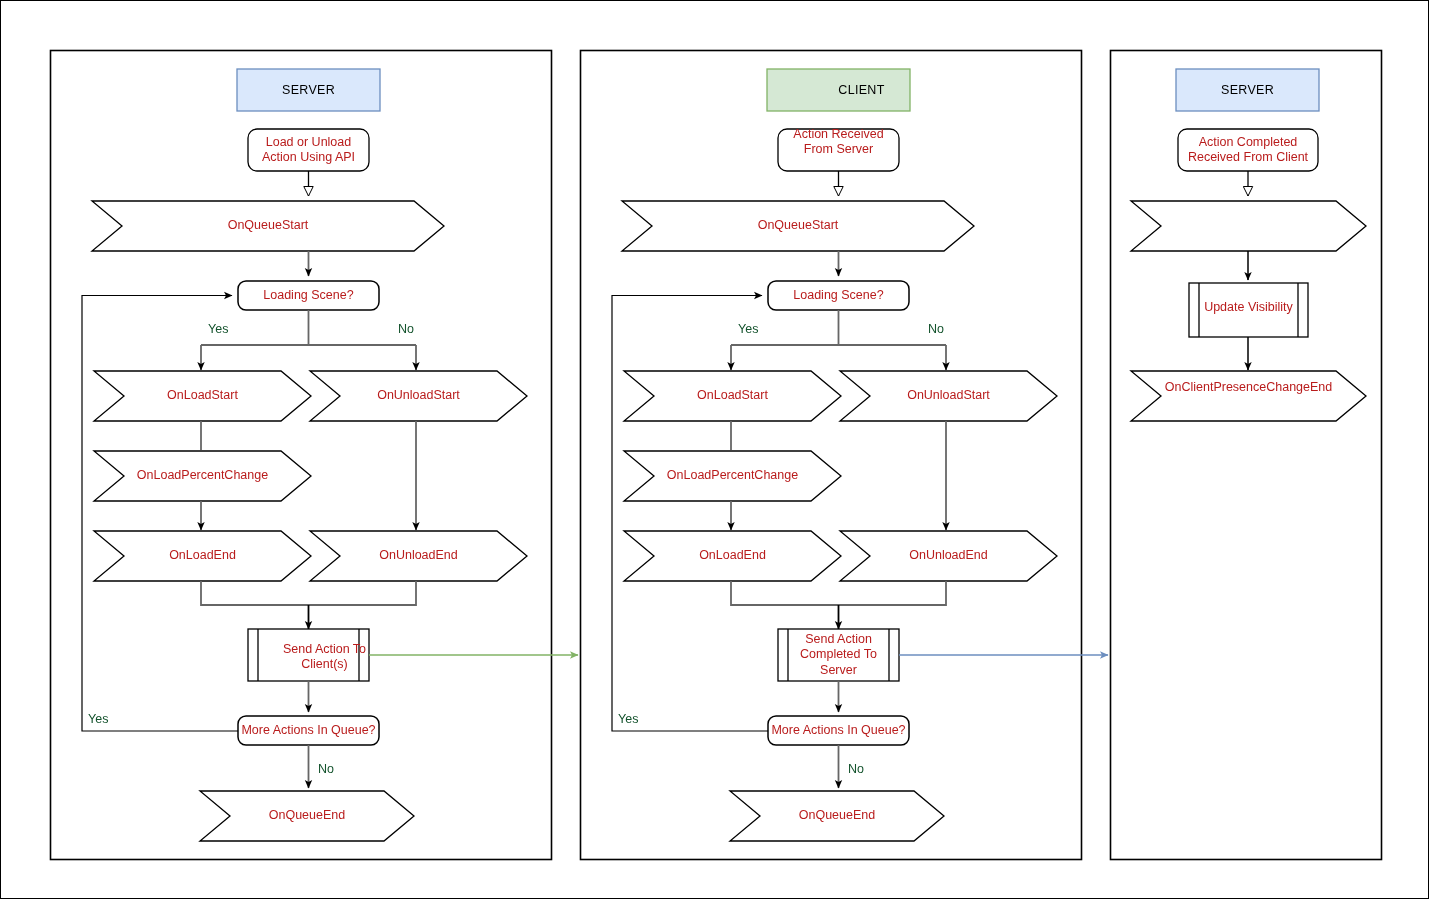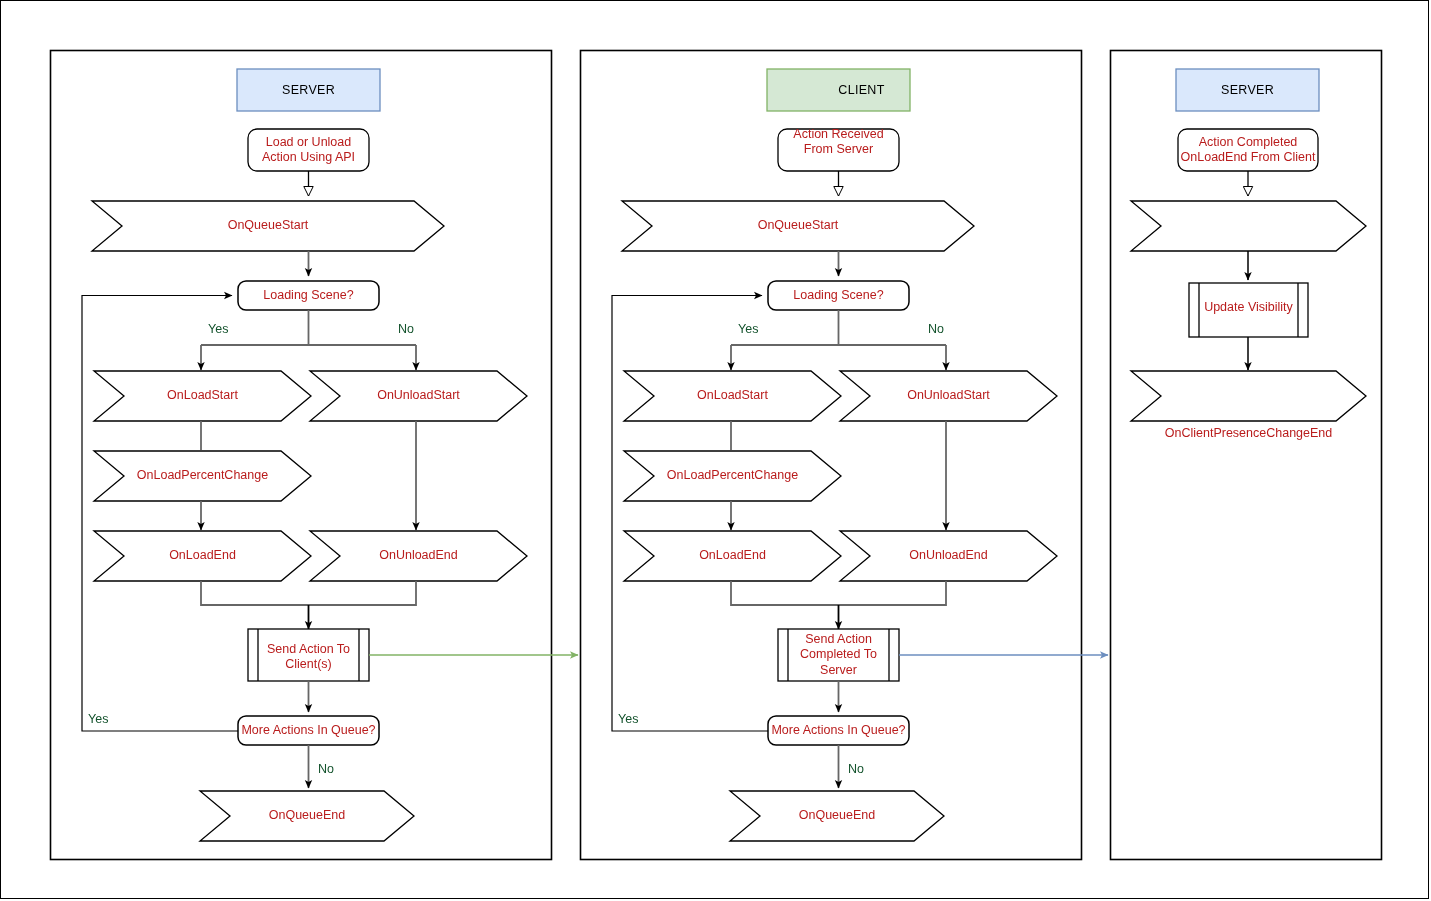--- a/index.html
+++ b/index.html
@@ -207,21 +207,21 @@
   <div class="node-text" style="left:238px; top:281px; width:141px; height:29px;">Loading Scene?</div>
   <div class="edge-label" style="left:208px; top:322px;">Yes</div>
   <div class="edge-label" style="left:398px; top:322px;">No</div>
 
   <div class="node-text" style="left:124px; top:371px; width:157px; height:50px;">OnLoadStart</div>
   <div class="node-text" style="left:340px; top:371px; width:157px; height:50px;">OnUnloadStart</div>
   <div class="node-text" style="left:124px; top:451px; width:157px; height:50px;">OnLoadPercentChange</div>
   <div class="node-text" style="left:124px; top:531px; width:157px; height:50px;">OnLoadEnd</div>
   <div class="node-text" style="left:340px; top:531px; width:157px; height:50px;">OnUnloadEnd</div>
 
-  <div class="node-text" style="left:258px; top:629px; width:101px; height:56px;">Send Action To
+  <div class="node-text" style="left:258px; top:629px; width:101px; height:56px;padding-left:16px;">Send Action To
 Client(s)</div>
 
   <div class="edge-label" style="left:88px; top:712px;">Yes</div>
   <div class="node-text" style="left:238px; top:716px; width:141px; height:29px;">More Actions In Queue?</div>
   <div class="edge-label" style="left:318px; top:762px;">No</div>
 
   <div class="node-text" style="left:230px; top:791px; width:154px; height:50px;">OnQueueEnd</div>
 
   <div class="lane-title" style="left:790px; top:69px; width:143px; height:42px;">CLIENT</div>
 
@@ -244,17 +244,17 @@
 
   <div class="edge-label" style="left:618px; top:712px;">Yes</div>
   <div class="node-text" style="left:768px; top:716px; width:141px; height:29px;">More Actions In Queue?</div>
   <div class="edge-label" style="left:848px; top:762px;">No</div>
 
   <div class="node-text" style="left:760px; top:791px; width:154px; height:50px;">OnQueueEnd</div>
 
   <div class="lane-title" style="left:1176px; top:69px; width:143px; height:42px;">SERVER</div>
 
   <div class="node-text" style="left:1178px; top:129px; width:140px; height:42px;">Action Completed
-OnLoadEnd From Client</div>
+Received From Client</div>
   <div class="node-text" style="left:1199px; top:283px; width:99px; height:50px;">Update Visibility</div>
-  <div class="node-text" style="left:1161px; top:371px; width:175px; height:34px;margin-top:46px;">OnClientPresenceChangeEnd</div>
+  <div class="node-text" style="left:1161px; top:371px; width:175px; height:34px;">OnClientPresenceChangeEnd</div>
 
 </div>
 
 </body></html>

